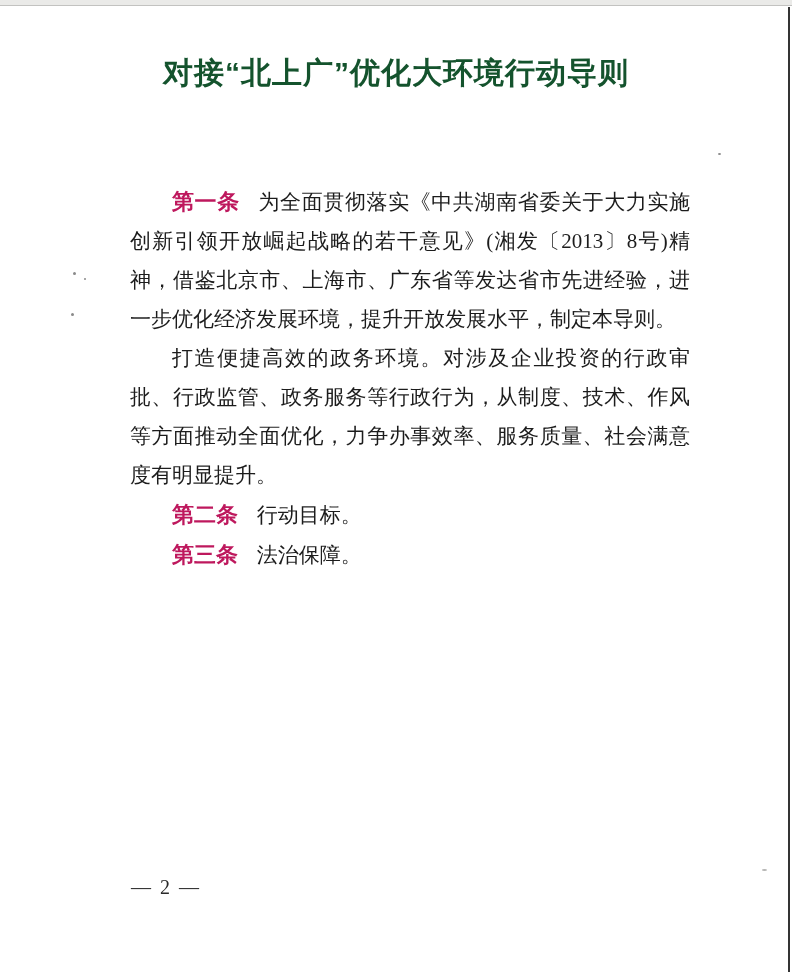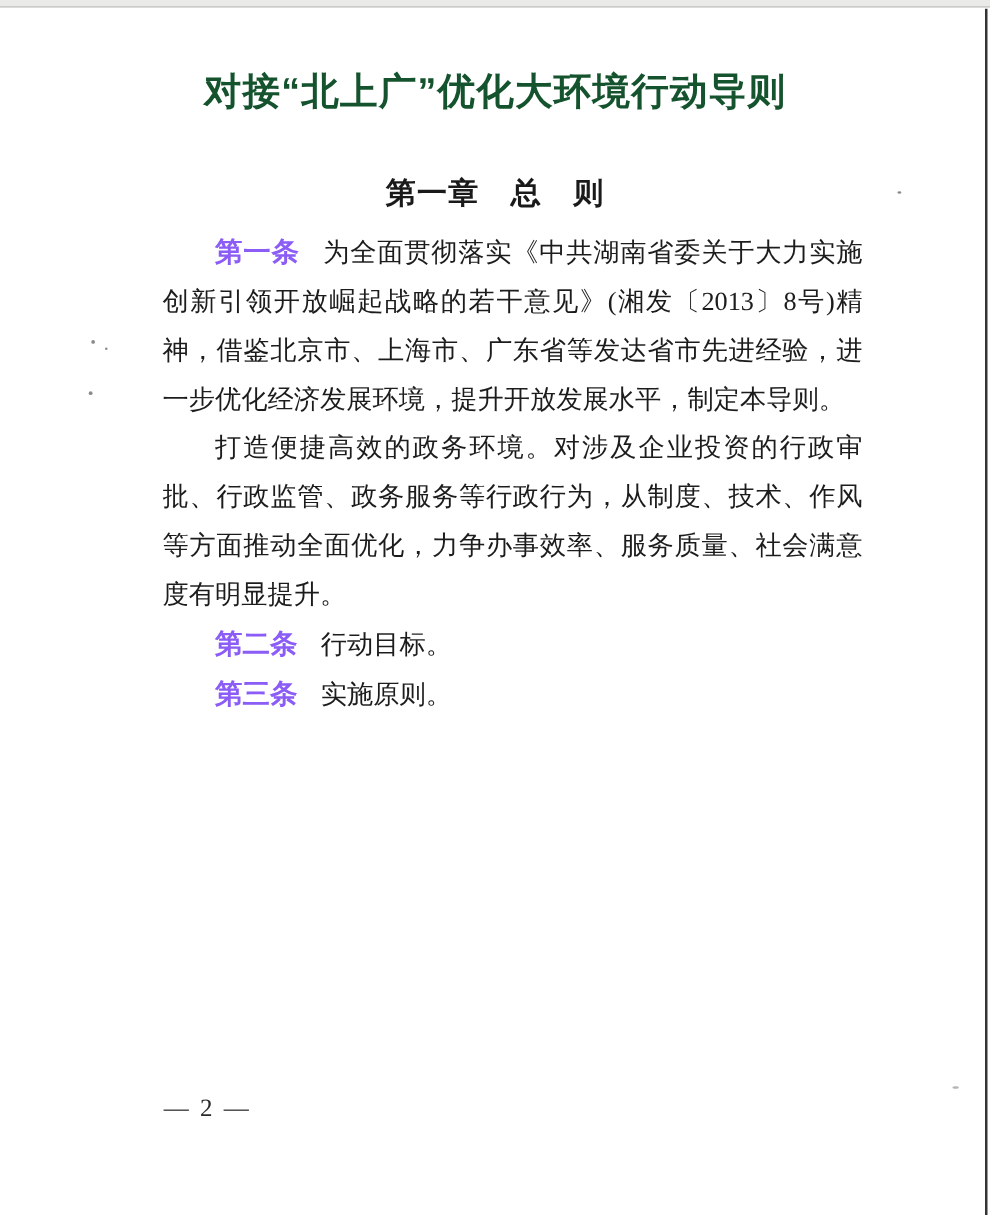--- a/index.html
+++ b/index.html
@@ -77,21 +77,21 @@
   .doc-body p {
     margin: 0;
     padding: 0;
     text-indent: 2em;
   }
   .para-label {
     font-family: Liberation Serif, serif;
     font-weight: 700;
     font-size: 22px;
     margin-right: 0.85em;
-    color: #8b5cf6;
+    color: #be185d;
   }
   .para-label:empty { display: none; margin: 0; }
   .page-number {
     position: absolute;
     left: 131px; top: 876px;
     font-size: 20px;
     letter-spacing: 2px;
     color: #2a2a2a;
     white-space: nowrap;
   }
@@ -104,32 +104,31 @@
   <div class="scan-top-strip"></div>
   <div class="scan-edge-line"></div>
   <div class="speck s1"></div>
   <div class="speck s2"></div>
   <div class="speck s3"></div>
   <div class="speck s4"></div>
   <div class="speck s5"></div>
 
   <h1 class="doc-title">对接“北上广”优化大环境行动导则</h1>
 
-  <h2 class="chapter-heading">第一章　总　则</h2>
 
   <div class="doc-body">
     <p>
       <span class="para-label">第一条</span><span>为全面贯彻落实《中共湖南省委关于大力实施创新引领开放崛起战略的若干意见》(湘发〔2013〕8号)精神，借鉴北京市、上海市、广东省等发达省市先进经验，进一步优化经济发展环境，提升开放发展水平，制定本导则。</span>
     </p>
     <p>
       <span>打造便捷高效的政务环境。对涉及企业投资的行政审批、行政监管、政务服务等行政行为，从制度、技术、作风等方面推动全面优化，力争办事效率、服务质量、社会满意度有明显提升。</span>
     </p>
     <p>
       <span class="para-label">第二条</span><span>行动目标。</span>
     </p>
     <p>
-      <span class="para-label">第三条</span><span>实施原则。</span>
+      <span class="para-label">第三条</span><span>法治保障。</span>
     </p>
   </div>
 
   <div class="page-number">— 2 —</div>
 
 </div>
 
 </body></html>

